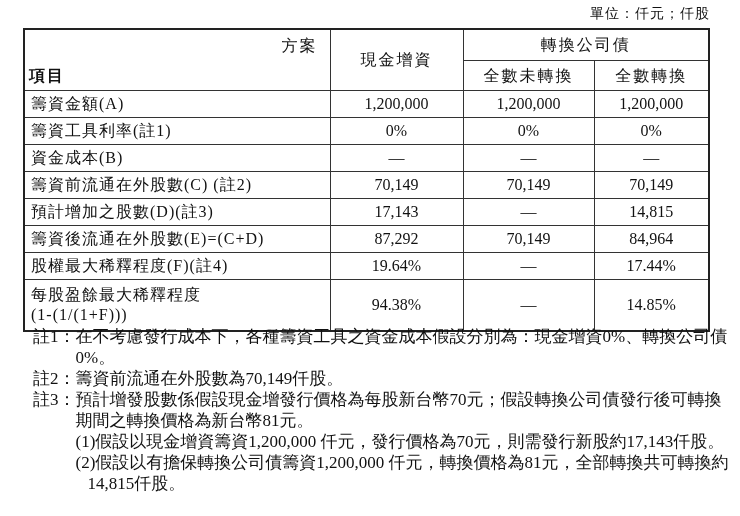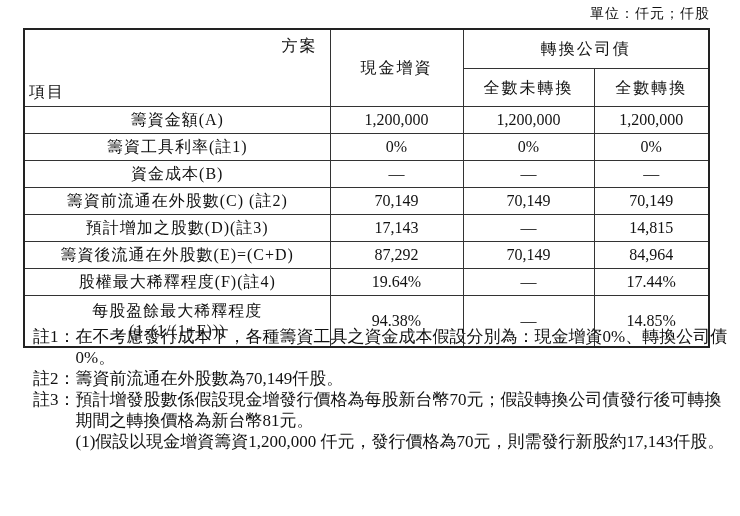--- a/index.html
+++ b/index.html
@@ -11,25 +11,25 @@
     position: absolute; top: 5px; right: 30px;
     font-size: 14px; letter-spacing: 1px;
   }
   table.main {
     position: absolute; left: 23px; top: 28px;
     border-collapse: collapse; border: 2px solid #222;
     font-size: 16px; table-layout: fixed;
   }
   table.main td { border: 1px solid #333; padding: 0 6px; height: 26px; line-height: 20px; white-space: nowrap; }
   td.num { text-align: center; padding-right: 14px; }
-  td.lbl { text-align: center; padding-left: 4px; letter-spacing: 1px; }
+  td.lbl { text-align: left; padding-left: 4px; letter-spacing: 1px; }
   td.center { text-align: center; letter-spacing: 2px; }
-  .corner { position: relative; height: 52px !important; padding: 12px !important; }
+  .corner { position: relative; height: 52px !important; padding: 4px !important; }
   .corner .tr { position: absolute; right: 12px; top: 6px; letter-spacing: 2px; }
-  .corner .bl { position: absolute; left: 4px; bottom: 4px; letter-spacing: 2px; }
+  .corner .bl { position: absolute; left: 4px; bottom: 4px; letter-spacing: 2px; font-weight: bold; }
   tr.hdr1 td { height: 26px; }
   tr.hdr2 td { height: 25px; }
   tr.tall td { height: 50px; }
   .two-line { line-height: 24px; white-space: normal !important; margin-top: 36px; }
   .notes {
     position: absolute; left: 33px; top: 326px; width: 700px;
     font-size: 17px; line-height: 21px;
   }
   .note { display: flex; }
   .note .tag { flex: 0 0 auto; }
@@ -124,15 +124,19 @@
   </div>
   <div class="note">
     <span class="tag">註2：</span>
     <span class="body">籌資前流通在外股數為70,149仟股。</span>
   </div>
   <div class="note">
     <span class="tag">註3：</span>
     <div class="body">
       <div>預計增發股數係假設現金增發行價格為每股新台幣70元；假設轉換公司債發行後可轉換期間之轉換價格為新台幣81元。</div>
       <div class="sub">(1)假設以現金增資籌資1,200,000 仟元，發行價格為70元，則需發行新股約17,143仟股。</div>
+      <div class="sub">
+        <span>(2)假設以有擔保轉換公司債籌資1,200,000 仟元，轉換價格為81元，全部轉換共可轉換約</span>
+        <span class="cont">14,815仟股。</span>
+      </div>
     </div>
   </div>
 </div>
 
 </body></html>

